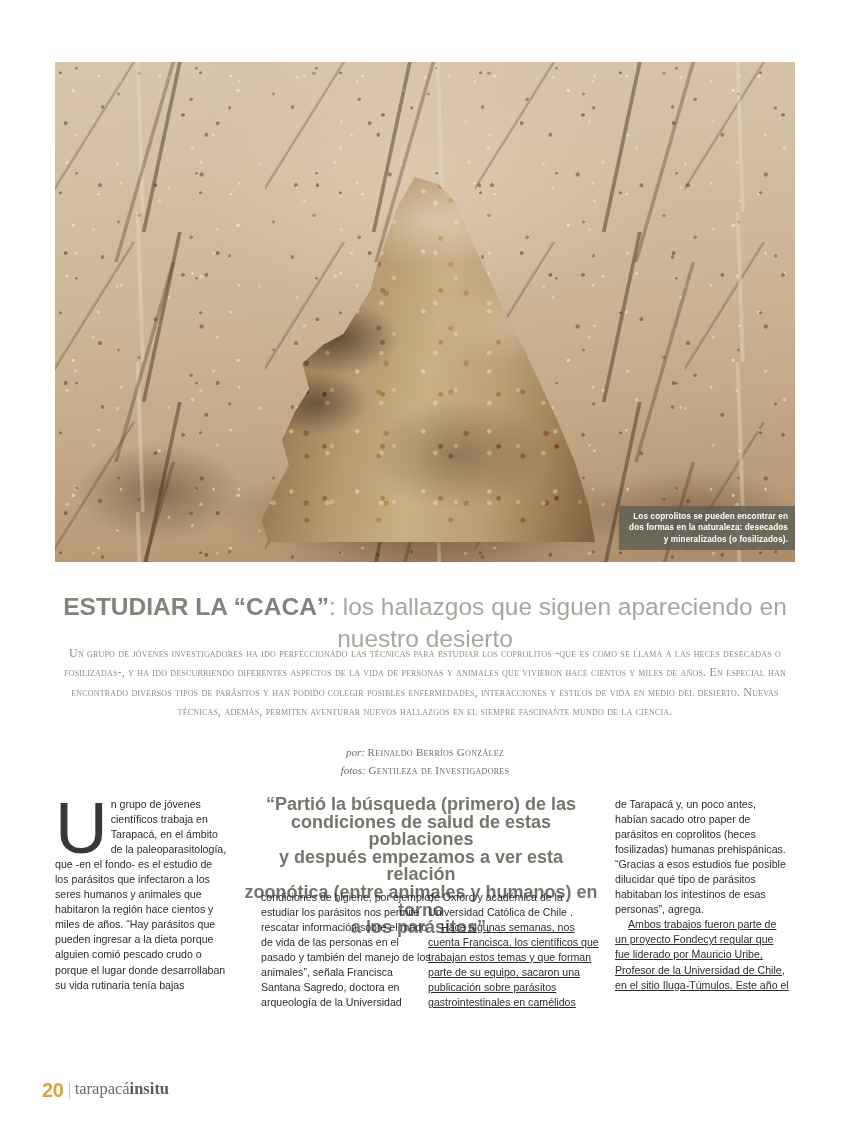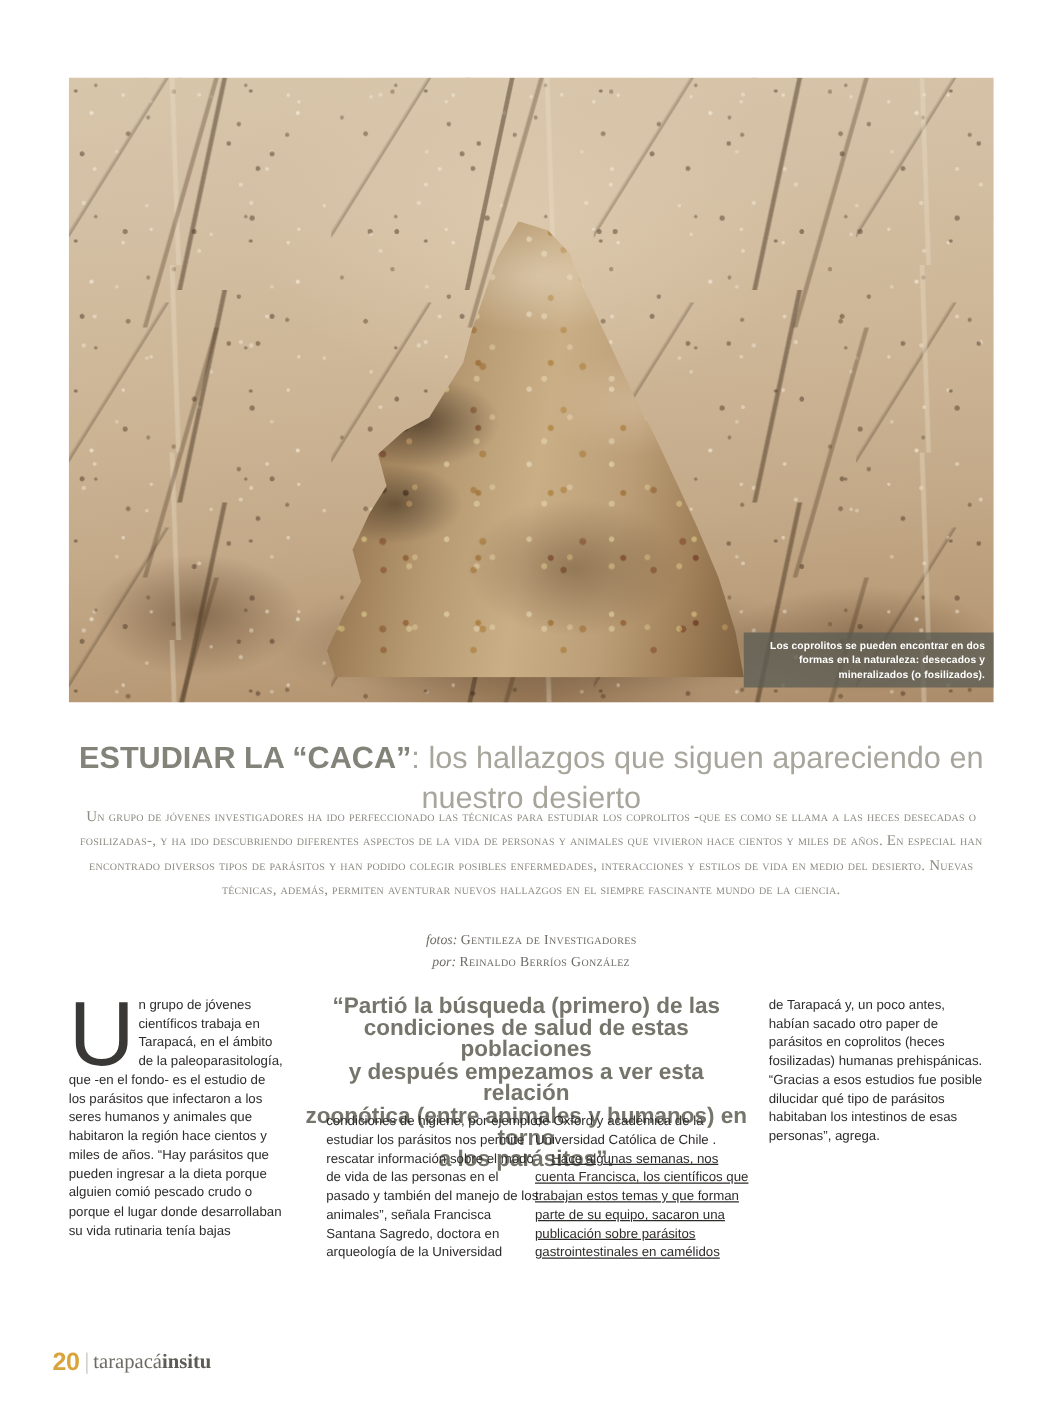--- a/index.html
+++ b/index.html
@@ -125,21 +125,21 @@
     height: 16%;
     background: radial-gradient(ellipse at 50% 40%, rgba(52,34,18,.5), rgba(52,34,18,0) 72%);
     filter: blur(5px);
   }
 
   
   #photo-caption {
     position: absolute;
     right: 0;
     bottom: 12px;
-    width: 200px;
+    width: 176px;
     background: rgba(92,93,85,.78);
     color: #ffffff;
     font-size: 8.2px;
     line-height: 11.4px;
     font-weight: bold;
     text-align: right;
     padding: 5px 7px 5px 10px;
     box-sizing: border-box;
     letter-spacing: .1px;
   }
@@ -280,26 +280,26 @@
 </div>
 
 <h1 id="headline">
   <span class="hl-strong">ESTUDIAR LA “CACA”</span><span class="hl-rest">: los hallazgos que siguen apareciendo en nuestro desierto</span>
 </h1>
 
 <div id="deck">Un grupo de jóvenes investigadores ha ido perfeccionado las técnicas para estudiar los coprolitos -que es como se llama a las heces desecadas o fosilizadas-, y ha ido descubriendo diferentes aspectos de la vida de personas y animales que vivieron hace cientos y miles de años. En especial han encontrado diversos tipos de parásitos y han podido colegir posibles enfermedades, interacciones y estilos de vida en medio del desierto. Nuevas técnicas, además, permiten aventurar nuevos hallazgos en el siempre fascinante mundo de la ciencia.</div>
 
 <div id="byline">
   <div>
+    <span class="by-lbl">por:</span>
+    <span class="by-val">Reinaldo Berríos González</span>
+  </div>
+  <div>
     <span class="by-lbl">fotos:</span>
     <span class="by-val">Gentileza de Investigadores</span>
-  </div>
-  <div>
-    <span class="by-lbl">por:</span>
-    <span class="by-val">Reinaldo Berríos González</span>
   </div>
 </div>
 
 <div id="pull-quote">“Partió la búsqueda (primero) de las
 condiciones de salud de estas poblaciones
 y después empezamos a ver esta relación
 zoonótica (entre animales y humanos) en torno
 a los parásitos”.</div>
 
 <div class="col" id="col-1">
@@ -311,19 +311,20 @@
   <p>condiciones de higiene, por ejemplo; estudiar los parásitos nos permite rescatar información sobre el modo de vida de las personas en el pasado y también del manejo de los animales”, señala Francisca Santana Sagredo, doctora en arqueología de la Universidad</p>
 </div>
 
 <div class="col" id="col-3">
   <p>de Oxford y académica de la Universidad Católica de Chile .</p>
   <p class="indent">Hace algunas semanas, nos cuenta Francisca, los científicos que trabajan estos temas y que forman parte de su equipo, sacaron una publicación sobre parásitos gastrointestinales en camélidos</p>
 </div>
 
 <div class="col" id="col-4">
   <p>de Tarapacá y, un poco antes, habían sacado otro paper de parásitos en coprolitos (heces fosilizadas) humanas prehispánicas. “Gracias a esos estudios fue posible dilucidar qué tipo de parásitos habitaban los intestinos de esas personas”, agrega.</p>
+  <p class="indent">Ambos trabajos fueron parte de un proyecto Fondecyt regular que fue liderado por Mauricio Uribe, Profesor de la Universidad de Chile, en el sitio Iluga-Túmulos. Este año el</p>
 </div>
 
 <div id="footer">
   <span class="pg-num">20</span>
   <span class="pg-div"></span>
   <span class="mast"><span>tarapacá</span><span class="m-bold">insitu</span></span>
 </div>
 
 </body></html>

